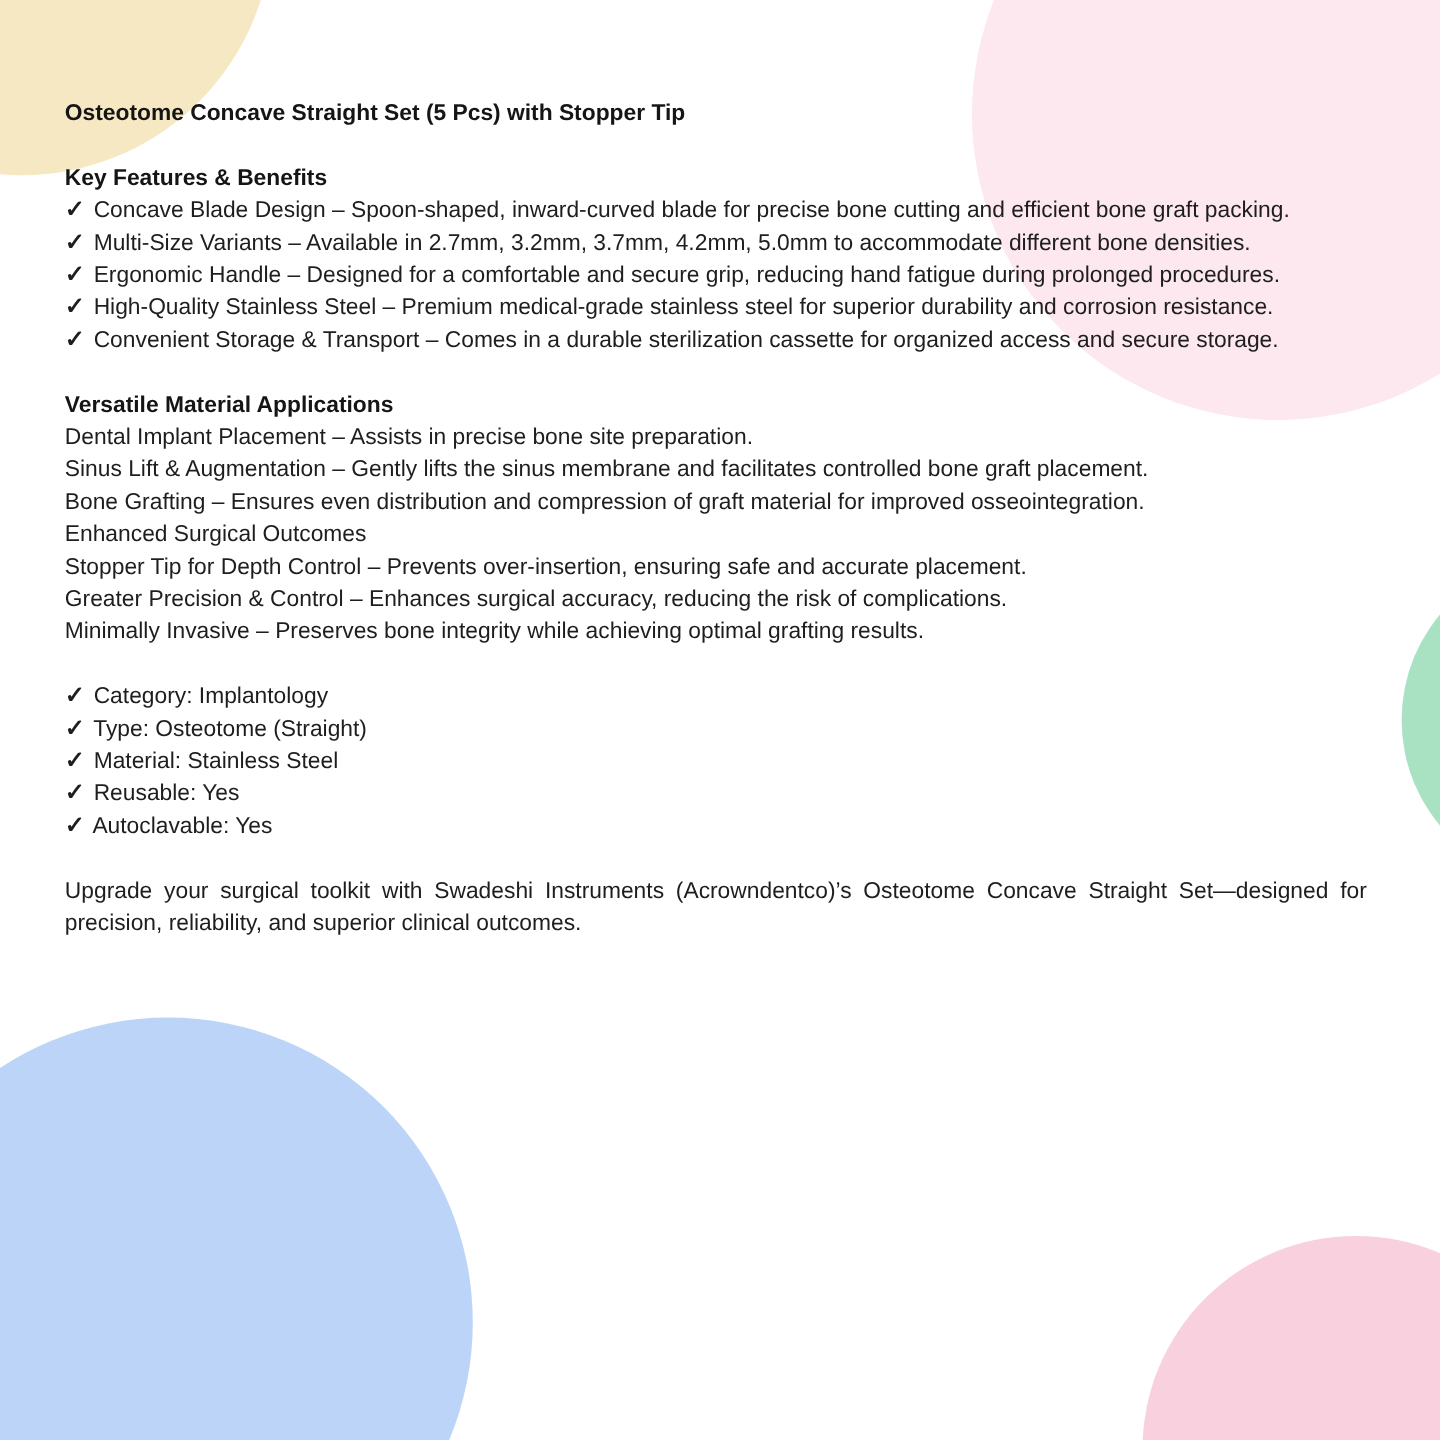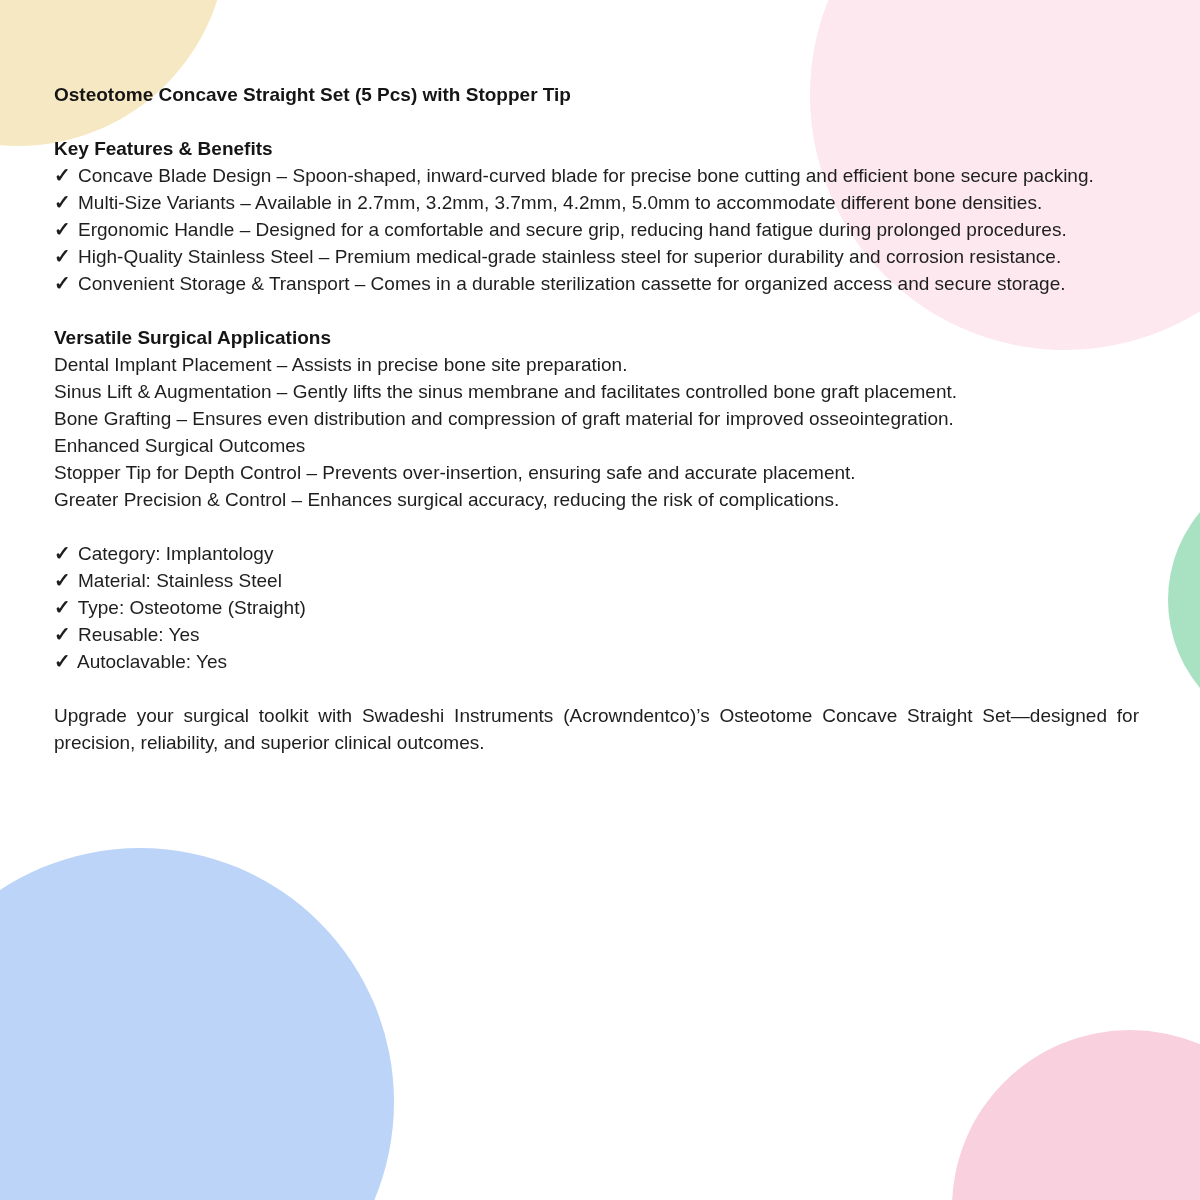--- a/index.html
+++ b/index.html
@@ -42,42 +42,43 @@
 <div class="decor circle-pink-br"></div>
 
 <div class="content">
 
   <p class="bold">Osteotome Concave Straight Set (5 Pcs) with Stopper Tip</p>
 
   <div class="gap"></div>
 
   <p class="bold">Key Features &amp; Benefits</p>
 
-  <p class="jst"><span class="check">✓</span> <span>Concave Blade Design – Spoon-shaped, inward-curved blade for precise bone cutting and efficient bone secure packing.</span></p>
+  <p class="jst"><span class="check">✓</span> <span>Concave Blade Design – Spoon-shaped, inward-curved blade for precise bone cutting and efficient bone graft packing.</span></p>
   <p class="jst"><span class="check">✓</span> <span>Multi-Size Variants – Available in 2.7mm, 3.2mm, 3.7mm, 4.2mm, 5.0mm to accommodate different bone densities.</span></p>
   <p class="jst"><span class="check">✓</span> <span>Ergonomic Handle – Designed for a comfortable and secure grip, reducing hand fatigue during prolonged procedures.</span></p>
   <p class="jst"><span class="check">✓</span> <span>High-Quality Stainless Steel – Premium medical-grade stainless steel for superior durability and corrosion resistance.</span></p>
   <p class="jst"><span class="check">✓</span> <span>Convenient Storage &amp; Transport – Comes in a durable sterilization cassette for organized access and secure storage.</span></p>
 
   <div class="gap"></div>
 
-  <p class="bold">Versatile Surgical Applications</p>
+  <p class="bold">Versatile Material Applications</p>
 
   <p>Dental Implant Placement – Assists in precise bone site preparation.</p>
   <p>Sinus Lift &amp; Augmentation – Gently lifts the sinus membrane and facilitates controlled bone graft placement.</p>
   <p>Bone Grafting – Ensures even distribution and compression of graft material for improved osseointegration.</p>
   <p>Enhanced Surgical Outcomes</p>
   <p>Stopper Tip for Depth Control – Prevents over-insertion, ensuring safe and accurate placement.</p>
   <p>Greater Precision &amp; Control – Enhances surgical accuracy, reducing the risk of complications.</p>
+  <p>Minimally Invasive – Preserves bone integrity while achieving optimal grafting results.</p>
 
   <div class="gap"></div>
 
   <p><span class="check">✓</span> <span>Category: Implantology</span></p>
+  <p><span class="check">✓</span> <span>Type: Osteotome (Straight)</span></p>
   <p><span class="check">✓</span> <span>Material: Stainless Steel</span></p>
-  <p><span class="check">✓</span> <span>Type: Osteotome (Straight)</span></p>
   <p><span class="check">✓</span> <span>Reusable: Yes</span></p>
   <p><span class="check">✓</span> <span>Autoclavable: Yes</span></p>
 
   <div class="gap"></div>
 
   <p class="jst">Upgrade your surgical toolkit with Swadeshi Instruments (Acrowndentco)’s Osteotome Concave Straight Set—designed for precision, reliability, and superior clinical outcomes.</p>
 
 </div>
 
 </body></html>

